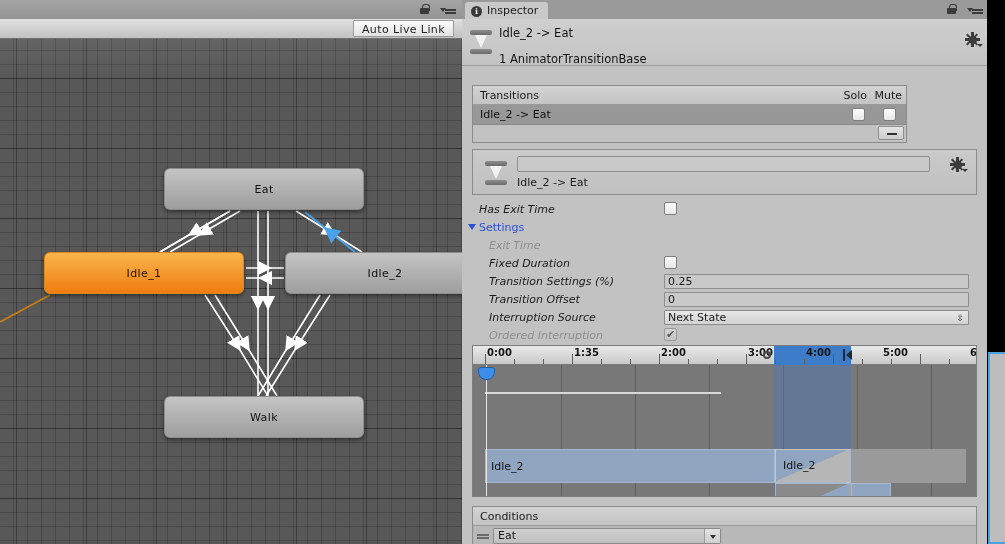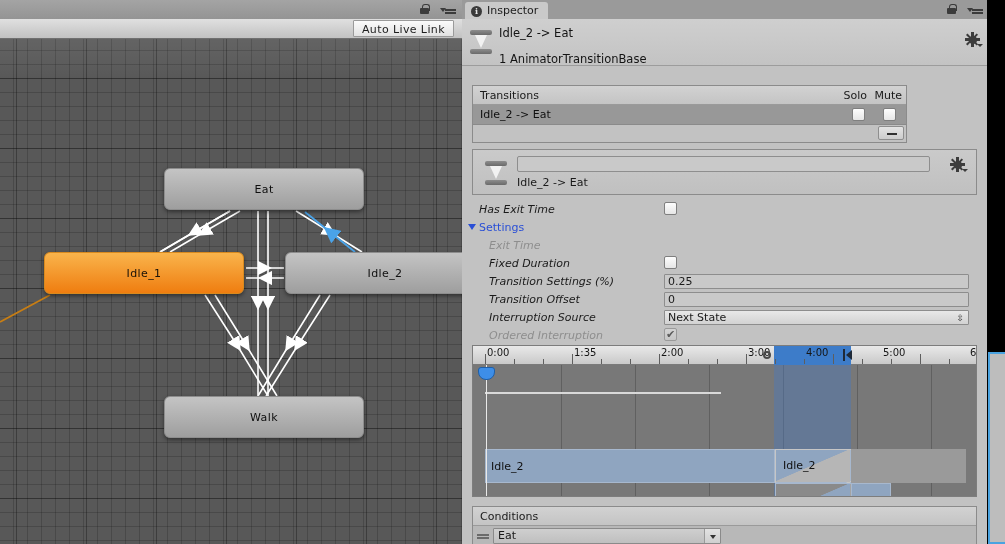--- a/index.html
+++ b/index.html
@@ -124,21 +124,21 @@
   .pcheck { position:absolute; left:202px; top:1px; }
   #settings-foldout { position:absolute; left:6px; top:2px; font-size:11px; color:#2a4fd6; }
   .tri { display:inline-block; width:0;height:0; border-left:4.5px solid transparent;
     border-right:4.5px solid transparent; border-top:6px solid #2a4fd6;
     margin-right:3px; vertical-align:1px; }
 
   
   #timeline { position:absolute; left:10px; top:326px; width:505px; height:152px;
     background:#6e6e6e; border:1px solid #7d7d7d; overflow:hidden; }
   #tl-ruler { position:absolute; left:0; top:0; width:505px; height:19px;
-    background:linear-gradient(#e9e9e9,#c9c9c9); border-bottom:1px solid #7a7a7a; }
+    background:linear-gradient(#e9e9e9,#c9c9c9); border-bottom:1px solid #7a7a7a;font-weight:bold; }
   #tl-ruler .tick { position:absolute; bottom:0; width:1px; background:#5e5e5e; }
   #tl-ruler .lab { position:absolute; top:1px; font-size:10px; color:#151515; }
   #tl-selection { position:absolute; top:0; height:19px; background:#3d7cc9; }
   #tl-body { position:absolute; left:0; top:19px; width:505px; height:132px; background:#787878; }
   #tl-body .vline { position:absolute; top:0; bottom:0; width:1px; background:rgba(0,0,0,.20); }
   #tl-selzone { position:absolute; top:0; bottom:0; background:rgba(75,120,185,.45); }
   .tl-clip { position:absolute; border:1px solid rgba(255,255,255,.22); font-size:11px; color:#111;
     padding-left:5px; line-height:33px; }
   .tl-clip.blue { background:#8fa5c0; }
   .tl-clip.dark { background:#9a9a9a; }

